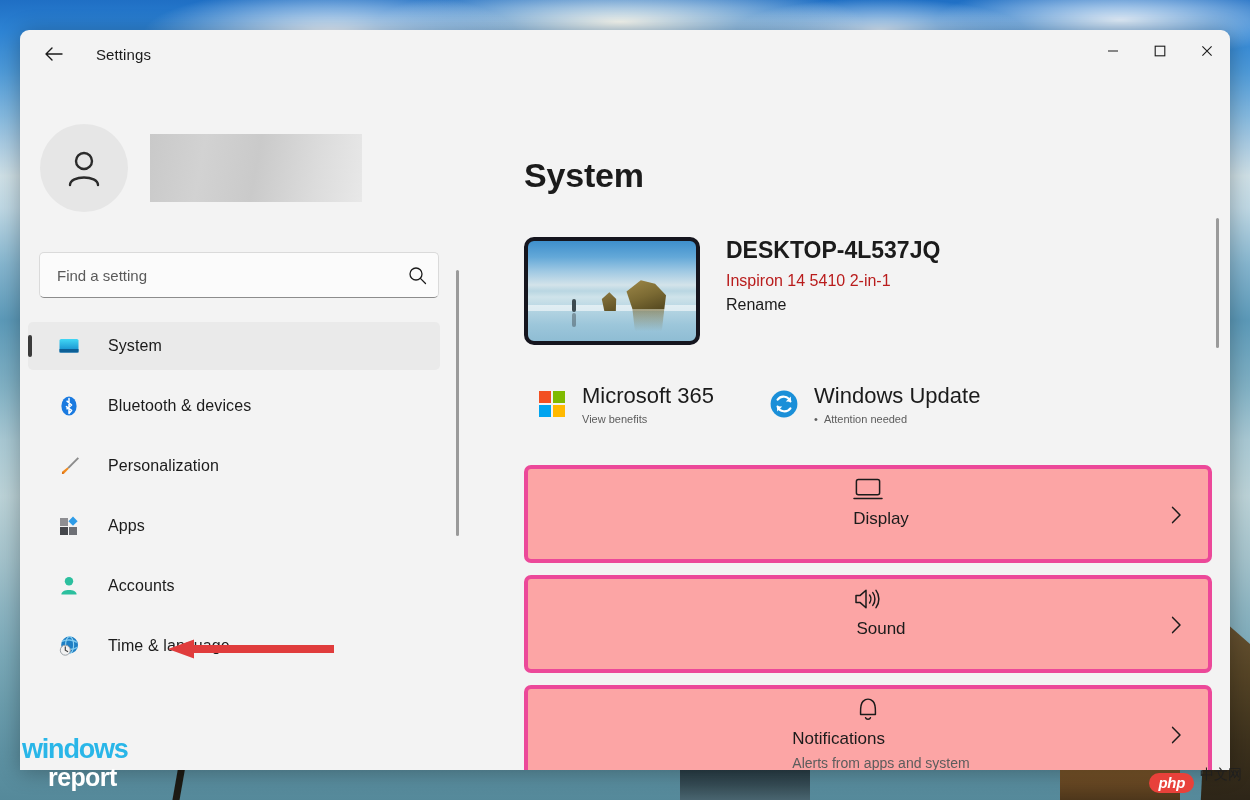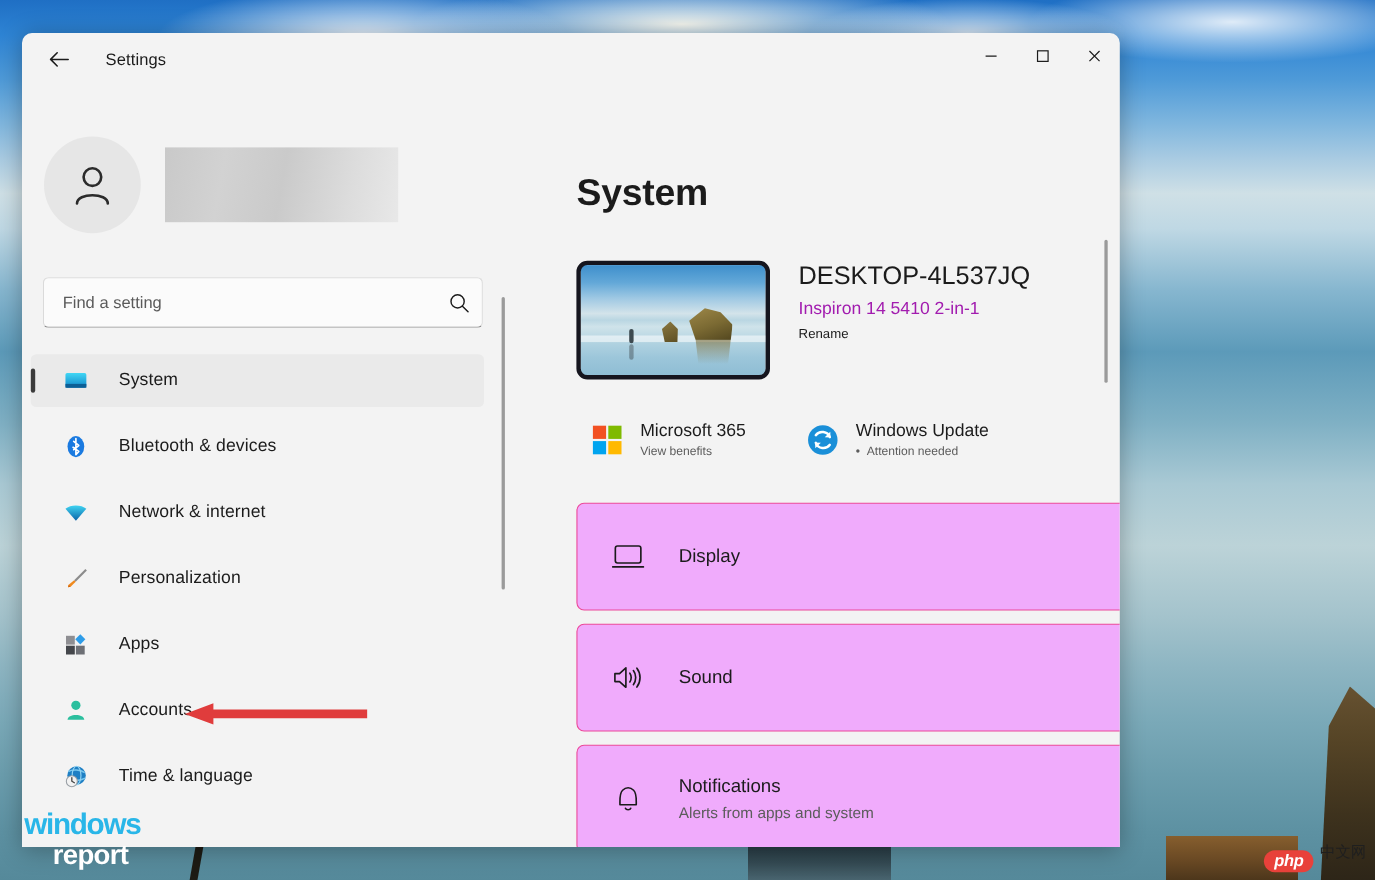--- a/index.html
+++ b/index.html
@@ -90,21 +90,21 @@
   }
   #branch::after {
     left: 14px; top: 2px; width: 40px; height: 7px;
     transform: rotate(32deg);
   }
 
   
   #window {
     position: absolute;
     left: 20px; top: 30px;
-    width: 998px; height: 740px;
+    width: 1210px; height: 740px;
     background: #f3f3f3;
     border-radius: 9px 9px 0 0;
     box-shadow: 0 2px 22px rgba(0,0,0,.30);
     overflow: hidden;
   }
 
   
   #titlebar {
     position: relative;
     height: 48px;
@@ -317,30 +317,30 @@
   #thumb-shore {
     position: absolute;
     left: 0; top: 64px;
     width: 100%; height: 6px;
     background: rgba(255,255,255,.55);
   }
 
   #device-text { margin-left: 26px; }
   #device-name {
     font-size: 23px;
-    font-weight: normal;
+    font-weight: bold;
     color: #1b1b1b;
   }
   #device-model {
     font-size: 16px;
-    color: #a21caf;
+    color: #b91c1c;
     margin-top: 8px;
   }
   #device-rename {
-    font-size: 12px;
+    font-size: 16px;
     color: #1b1b1b;
     margin-top: 6px;
     cursor: pointer;
     display: inline-block;
   }
 
   #quicklinks {
     display: flex;
     margin-top: 32px;
     margin-left: 4px;
@@ -352,46 +352,47 @@
     border-radius: 5px;
     padding: 6px 8px;
   }
   .ql-icon {
     width: 32px; height: 32px;
     flex: none;
     display: flex; align-items: center; justify-content: center;
     margin-right: 14px;
   }
   .ql-title {
-    font-size: 16px;
+    font-size: 22px;
     color: #1b1b1b;
   }
   .ql-sub {
     font-size: 11px;
     color: #5c5c5c;
     margin-top: 4px;
   }
   .ql-sub.dotted::before {
     content: "\2022";
     margin-right: 6px;
   }
 
   #cards { margin-top: 34px; }
   .card {
     position: relative;
     width: 688px;
     height: 98px;
-    background: #f0abfc;
-    border: 1px solid #ec4899;
+    background: #fca5a5;
+    border: 4px solid #ec4899;
     border-radius: 7px;
     margin-bottom: 12px;
     display: flex;
     align-items: center;
     padding-left: 26px;
     cursor: pointer;
+    flex-direction: column;
   }
   .card-icon {
     width: 40px; height: 40px;
     flex: none;
     display: flex; align-items: center; justify-content: center;
     margin-right: 26px;
   }
   .card-title {
     font-size: 17px;
     color: #1b1b1b;
@@ -545,34 +546,20 @@
           <div class="nav-item">
             <span class="nav-icon">
               <svg width="24" height="24" viewBox="0 0 24 24">
                 <ellipse cx="12" cy="12" rx="7.6" ry="9.6" fill="#1a7ae0"></ellipse>
                 <path d="M10 7.2 L14.6 11 L10 14.8 M12 4.6 V19.4 L14.6 16.4 L9.4 12.6" fill="none" stroke="#fff" stroke-width="1.5" stroke-linejoin="round" stroke-linecap="round"></path>
               </svg>
             </span>
             <span class="nav-label">Bluetooth &amp; devices</span>
           </div>
 
-          <div class="nav-item">
-            <span class="nav-icon">
-              <svg width="24" height="24" viewBox="0 0 24 24">
-                <defs>
-                    <linearGradient id="gWifi" x1="0" y1="0" x2="0" y2="1">
-                  <stop offset="0" stop-color="#3fd4f2"></stop>
-                      <stop offset="1" stop-color="#0a63a8"></stop>
-                </linearGradient>
-                  </defs>
-                <path d="M2.5 8.6 C7 4.4 17 4.4 21.5 8.6 L12 19.4 Z" fill="url(#gWifi)"></path>
-              </svg>
-            </span>
-            <span class="nav-label">Network &amp; internet</span>
-          </div>
 
           <div class="nav-item">
             <span class="nav-icon">
               <svg width="24" height="24" viewBox="0 0 24 24">
                 <path d="M20.6 3.2 L10.4 13.4 L11.8 14.8 L22 4.6 Z" fill="#8b8b8b"></path>
                 <path d="M10.4 13.4 L11.8 14.8 L7.2 19.4 L4.9 19.9 L5.4 17.6 Z" fill="#f08a1e"></path>
                 <path d="M5.4 17.6 L4.9 19.9 L7.2 19.4 Z" fill="#d4660a"></path>
               </svg>
             </span>
             <span class="nav-label">Personalization</span>

